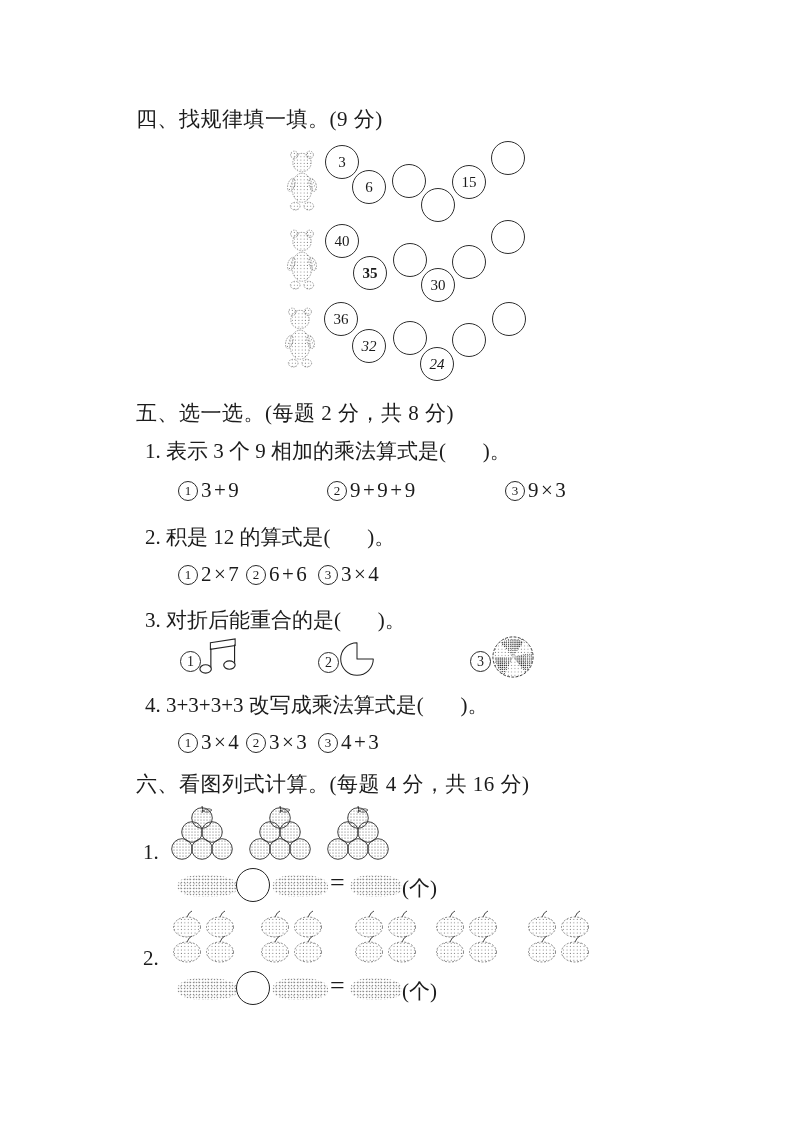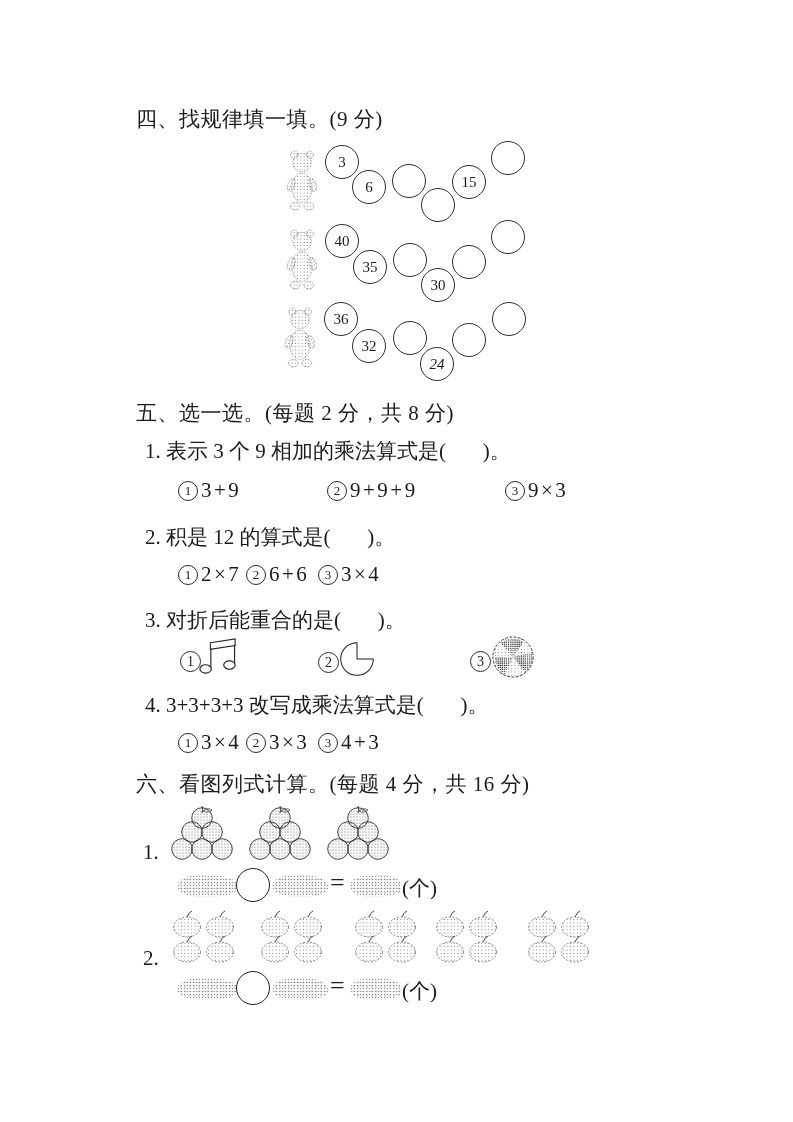--- a/index.html
+++ b/index.html
@@ -110,28 +110,28 @@
     </svg>
 
   <div class="pcircle" style="left:325px;top:145px;">3</div>
   <div class="pcircle" style="left:352px;top:170px;">6</div>
   <div class="pcircle" style="left:392px;top:164px;"></div>
   <div class="pcircle" style="left:421px;top:188px;"></div>
   <div class="pcircle" style="left:452px;top:165px;">15</div>
   <div class="pcircle" style="left:491px;top:141px;"></div>
 
   <div class="pcircle" style="left:325px;top:224px;">40</div>
-  <div class="pcircle" style="left:353px;top:250px;">35</div>
+  <div class="pcircle" style="left:353px;top:256px;font-weight:bold;">35</div>
   <div class="pcircle" style="left:393px;top:243px;"></div>
   <div class="pcircle" style="left:421px;top:268px;">30</div>
   <div class="pcircle" style="left:452px;top:245px;"></div>
   <div class="pcircle" style="left:491px;top:220px;"></div>
 
   <div class="pcircle" style="left:324px;top:302px;">36</div>
-  <div class="pcircle" style="left:352px;top:329px;">32</div>
+  <div class="pcircle" style="left:352px;top:329px;font-style:italic;">32</div>
   <div class="pcircle" style="left:393px;top:321px;"></div>
   <div class="pcircle" style="left:420px;top:347px;font-style:italic;">24</div>
   <div class="pcircle" style="left:452px;top:323px;"></div>
   <div class="pcircle" style="left:492px;top:302px;"></div>
 
   <div class="abs title" style="left:136px;top:399px;">五、选一选。(每题 2 分，共 8 分)</div>
 
   <div class="abs qtext" style="left:145px;top:437px;">1. 表示 3 个 9 相加的乘法算式是(       )。</div>
   <span class="abs opt" style="left:178px;top:478px;"><span class="cd">1</span><span class="lbl">3+9</span></span>
   <span class="abs opt" style="left:327px;top:478px;"><span class="cd">2</span><span class="lbl">9+9+9</span></span>

